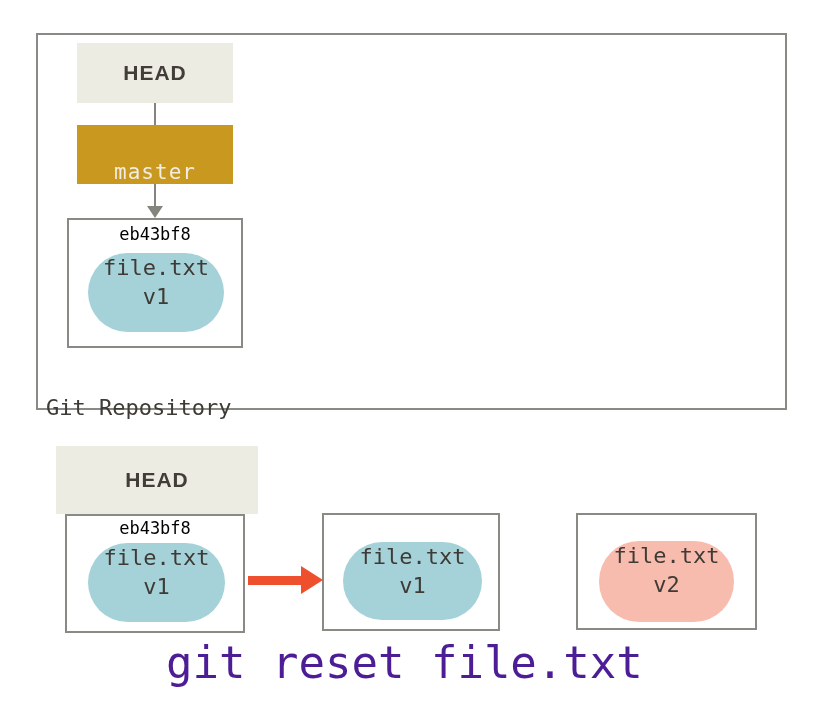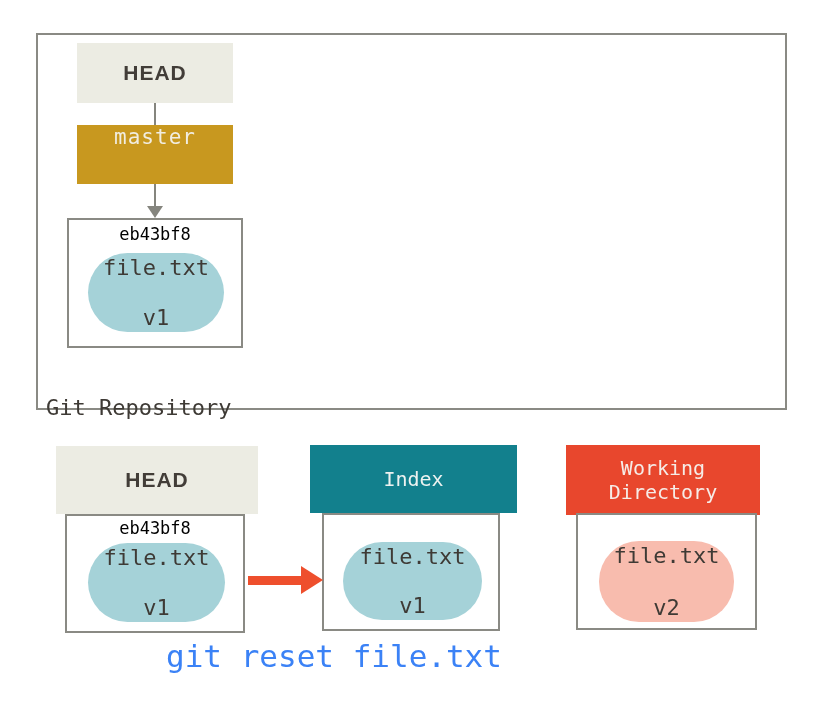--- a/index.html
+++ b/index.html
@@ -10,31 +10,31 @@
 
   
   .repo-box{position:absolute;left:36px;top:33px;width:747px;height:373px;
             border:2px solid #8A8A84;background:#ffffff;}
   .head-top{position:absolute;left:39px;top:8px;width:156px;height:60px;
             background:#ECECE3;display:flex;align-items:center;justify-content:center;}
   .hdr-dark{color:#423D38;font-weight:bold;font-size:21px;letter-spacing:1px;}
   .vline{position:absolute;width:2px;background:#85857E;}
   .l1{left:116px;top:68px;height:22px;}
   .master{position:absolute;left:39px;top:90px;width:156px;height:59px;
-          background:#C8981F;display:flex;align-items:flex-start;justify-content:center;}
+          background:#C8981F;display:flex;align-items:flex-end;justify-content:center;}
   .branch-text{color:#F1EDE1;font-size:21px;letter-spacing:1px;}
   .l2{left:116px;top:149px;height:22px;}
   .tri-down{position:absolute;left:109px;top:171px;width:0;height:0;
             border-left:8px solid transparent;border-right:8px solid transparent;
             border-top:12px solid #85857E;}
   .commit{background:#ffffff;border:2px solid #8A8A84;position:absolute;}
   .commit-top{left:29px;top:183px;width:172px;height:126px;}
   .commit-id{width:100%;text-align:center;margin-top:4px;color:#000000;font-size:17px;}
   .blob{position:absolute;border-radius:40px;display:flex;flex-direction:column;
-        align-items:center;justify-content:space-between;font-size:22px;line-height:29px;color:#3E3A35;}
+        align-items:center;justify-content:flex-start;font-size:22px;line-height:29px;color:#3E3A35;}
   .blue{background:#A5D2D8;}
   .pink{background:#F8BCAE;}
   .blob-top{left:19px;top:33px;width:136px;height:79px;}
   .repo-label{position:absolute;left:8px;top:360px;font-size:22px;color:#3E3A35;}
 
   
   .col-header{position:absolute;display:flex;flex-direction:column;
               align-items:center;justify-content:center;}
   .head-col{left:56px;top:446px;width:202px;height:68px;background:#ECECE3;}
   .index-col{left:310px;top:445px;width:207px;height:68px;background:#12808D;}
@@ -47,22 +47,22 @@
   .head-box .commit-id{margin-top:2px;}
   .blob-b1{left:21px;top:27px;width:137px;height:79px;}
   .blob-b2{left:19px;top:27px;width:139px;height:78px;}
   .blob-b3{left:21px;top:26px;width:135px;height:81px;}
 
   .arrow-shaft{position:absolute;left:248px;top:576px;width:53px;height:9px;background:#EE4F2D;}
   .tri-right{position:absolute;left:301px;top:566px;width:0;height:0;
              border-top:14px solid transparent;border-bottom:14px solid transparent;
              border-left:22px solid #EE4F2D;}
 
-  .caption{position:absolute;left:166px;top:641px;font-size:31px;line-height:1;
-           color:#3b82f6;white-space:nowrap;}
+  .caption{position:absolute;left:166px;top:641px;font-size:44px;line-height:1;
+           color:#4c1d95;white-space:nowrap;}
 </style>
 </head>
 <body>
 
 <div class="canvas">
 
   <div class="repo-box">
     <div class="head-top">
       <span class="hdr-dark sans">HEAD</span>
     </div>
@@ -86,34 +86,27 @@
     <span class="hdr-dark sans">HEAD</span>
   </div>
   <div class="commit head-box">
     <div class="commit-id mono">eb43bf8</div>
     <div class="blob blue blob-b1 mono">
       <span>file.txt</span>
       <span>v1</span>
     </div>
   </div>
 
-  <div class="col-header index-col">
-    <span class="hdr-light mono">Index</span>
-  </div>
   <div class="commit index-box">
     <div class="blob blue blob-b2 mono">
       <span>file.txt</span>
       <span>v1</span>
     </div>
   </div>
 
-  <div class="col-header wd-col">
-    <span class="hdr-light mono">Working</span>
-    <span class="hdr-light mono">Directory</span>
-  </div>
   <div class="commit wd-box">
     <div class="blob pink blob-b3 mono">
       <span>file.txt</span>
       <span>v2</span>
     </div>
   </div>
 
   <div class="arrow-shaft"></div>
   <div class="tri-right"></div>
 

